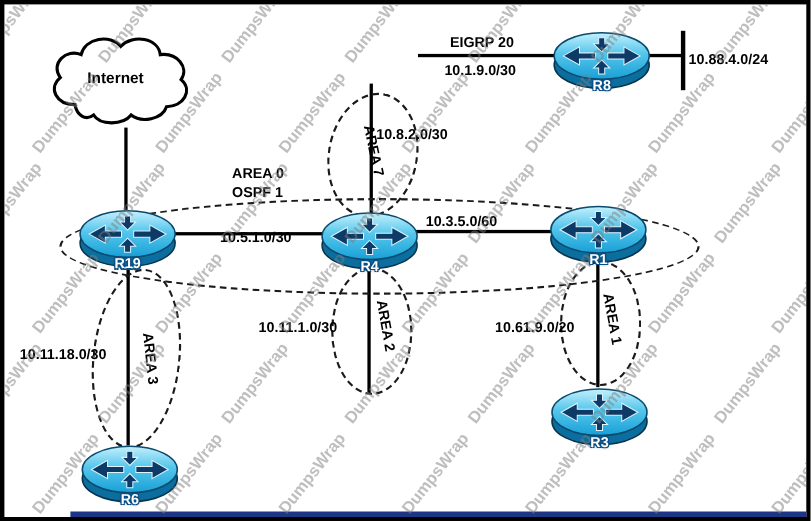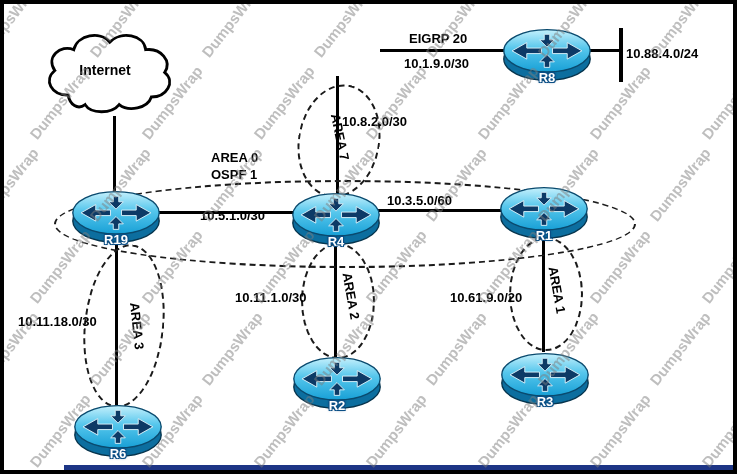--- a/index.html
+++ b/index.html
@@ -126,26 +126,20 @@
         <use href="#router-sym"></use>
       </svg>
     <span class="rlabel">R4</span>
   </div>
   <div class="router" style="left:494px;top:180px">
     <svg viewBox="0 0 100 62">
         <use href="#router-sym"></use>
       </svg>
     <span class="rlabel">R1</span>
   </div>
-  <div class="router" style="left:287px;top:350px">
-    <svg viewBox="0 0 100 62">
-        <use href="#router-sym"></use>
-      </svg>
-    <span class="rlabel">R2</span>
-  </div>
   <div class="router" style="left:495px;top:346px">
     <svg viewBox="0 0 100 62">
         <use href="#router-sym"></use>
       </svg>
     <span class="rlabel">R3</span>
   </div>
   <div class="router" style="left:68px;top:398px">
     <svg viewBox="0 0 100 62">
         <use href="#router-sym"></use>
       </svg>

